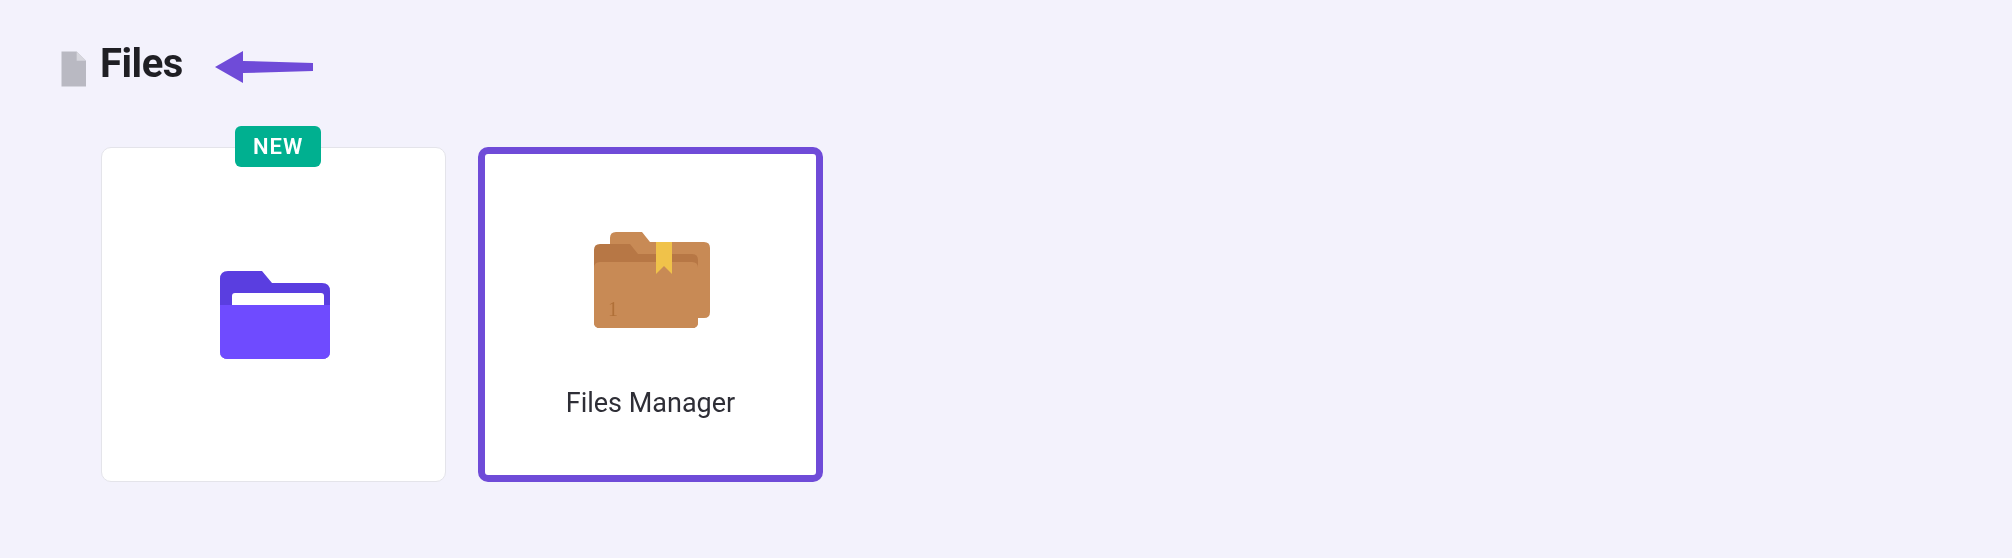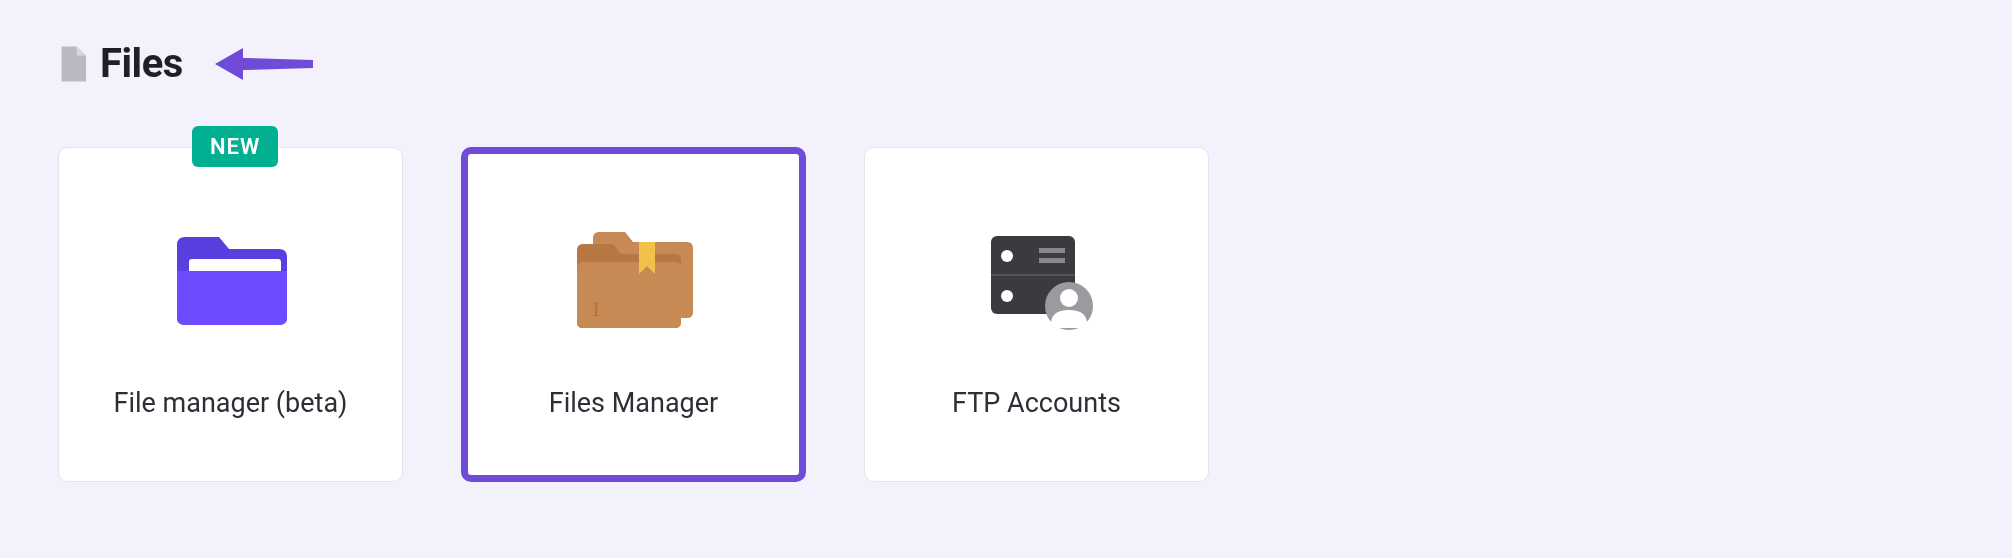--- a/index.html
+++ b/index.html
@@ -6,21 +6,21 @@
   body {
     background: #f3f2fc;
     font-family: -apple-system, BlinkMacSystemFont, "Segoe UI", Roboto, Arial, sans-serif;
     width: 2012px;
     height: 558px;
     overflow: hidden;
     position: relative;
   }
   .header {
     display: flex;
-    align-items: center;
+    align-items: flex-end;
     gap: 14px;
     padding: 40px 0 0 58px;
   }
   .header .file-icon {
     width: 28px;
     height: 36px;
     display: inline-block;
   }
   .header h1 {
     font-size: 40px;
@@ -28,22 +28,23 @@
     color: #1f1f24;
     letter-spacing: -0.5px;
   }
   .arrow-annotation {
     margin-left: 18px;
     display: inline-flex;
     align-items: center;
   }
   .cards {
     display: flex;
-    gap: 58px;
+    gap: 32px;
     padding: 60px 0 0 58px;
+    margin-left: 43px;
   }
   .card {
     position: relative;
     width: 345px;
     height: 335px;
     background: #ffffff;
     border: 1px solid #e4e4ea;
     border-radius: 10px;
     display: flex;
     flex-direction: column;
@@ -101,47 +102,30 @@
 
   <div class="card">
     <div class="badge">NEW</div>
     <div class="icon-wrap">
       <svg width="120" height="100" viewBox="0 0 120 100">
         <path d="M6 14 Q6 6 14 6 L48 6 L58 18 L108 18 Q116 18 116 26 L116 86 Q116 94 108 94 L14 94 Q6 94 6 86 Z" fill="#5a3ee0"></path>
         <rect x="18" y="28" width="92" height="18" rx="3" fill="#ffffff"></rect>
         <path d="M6 40 L116 40 L116 86 Q116 94 108 94 L14 94 Q6 94 6 86 Z" fill="#6f4bff"></path>
       </svg>
     </div>
-    <div class="label">File manager (beta)</div>
   </div>
 
   <div class="card selected">
     <div class="icon-wrap">
       <svg width="130" height="105" viewBox="0 0 130 105">
         <path d="M24 10 Q24 4 30 4 L56 4 L64 14 L118 14 Q124 14 124 20 L124 84 Q124 90 118 90 L30 90 Q24 90 24 84 Z" fill="#c88a55"></path>
         <path d="M8 22 Q8 16 14 16 L44 16 L52 26 L106 26 Q112 26 112 32 L112 94 Q112 100 106 100 L14 100 Q8 100 8 94 Z" fill="#b77745"></path>
         <path d="M8 40 Q8 34 14 34 L106 34 Q112 34 112 40 L112 94 Q112 100 106 100 L14 100 Q8 100 8 94 Z" fill="#c88a55"></path>
         <path d="M70 14 L86 14 L86 46 L78 38 L70 46 Z" fill="#f0c24a"></path>
         <text x="22" y="88" font-size="20" fill="#b07038" font-family="serif">1</text>
       </svg>
     </div>
     <div class="label">Files Manager</div>
   </div>
 
 
-  <div class="card">
-    <div class="icon-wrap">
-      <svg width="120" height="105" viewBox="0 0 120 105">
-        <rect x="14" y="8" width="84" height="78" rx="6" fill="#3a3a3f"></rect>
-        <circle cx="30" cy="28" r="6" fill="#ffffff"></circle>
-        <circle cx="30" cy="68" r="6" fill="#ffffff"></circle>
-        <rect x="62" y="20" width="26" height="5" fill="#888"></rect>
-        <rect x="62" y="30" width="26" height="5" fill="#888"></rect>
-        <line x1="14" y1="47" x2="98" y2="47" stroke="#555" stroke-width="2"></line>
-        <circle cx="92" cy="78" r="24" fill="#9a9aa0"></circle>
-        <circle cx="92" cy="70" r="9" fill="#ffffff"></circle>
-        <path d="M74 96 Q74 82 92 82 Q110 82 110 96 L110 100 L74 100 Z" fill="#ffffff"></path>
-      </svg>
-    </div>
-    <div class="label">FTP Accounts</div>
-  </div>
 
 </div>
 
 </body></html>

